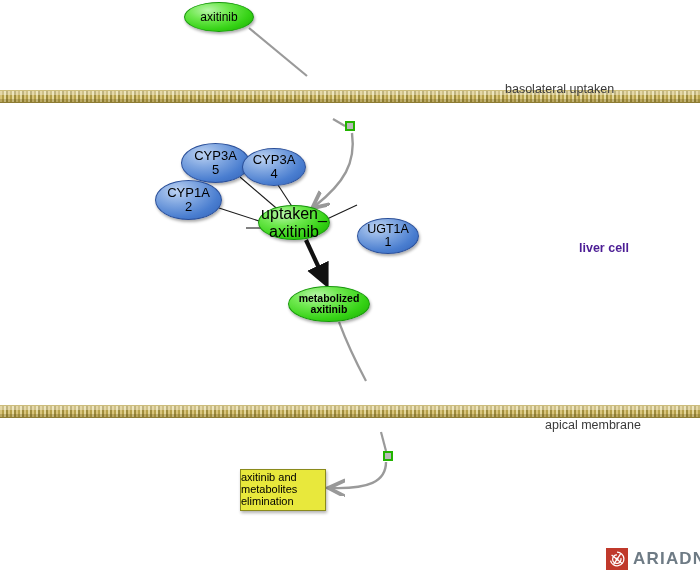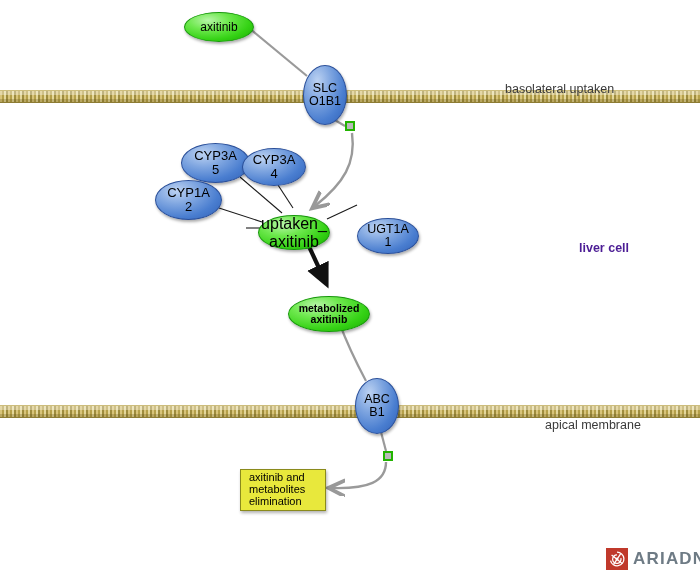--- a/index.html
+++ b/index.html
@@ -105,31 +105,30 @@
     font-size: 13px;
   }
 
   .ellipse-green {
     border-radius: 50%;
     background:
       radial-gradient(ellipse at 34% 26%, #b7f5a8 0%, #6ee84e 32%, #35d215 66%, #17a800 100%);
     border: 1px solid #16970a;
     box-shadow: 1px 2px 3px rgba(0,0,0,0.33);
     font-size: 12px;
-    margin-top: 10px;
   }
 
   .rect-yellow {
     background: #e8e83c;
     border: 1px solid #8a8a1c;
     box-shadow: 1px 2px 3px rgba(0,0,0,0.3);
     font-size: 11px;
     text-align: left;
     justify-content: flex-start;
-    padding: 5px 8px;
+    padding: 5px 0;
   }
   .rect-yellow .node-text { text-align: left; }
 
   
   #node-axitinib      { left: 184px; top: 2px;   width: 70px;  height: 30px; }
   #node-slco1b1       { left: 303px; top: 65px;  width: 44px;  height: 60px; font-size: 12.5px; }
   #node-cyp3a5        { left: 181px; top: 143px; width: 69px;  height: 40px; }
   #node-cyp3a4        { left: 242px; top: 148px; width: 64px;  height: 38px; }
   #node-cyp1a2        { left: 155px; top: 180px; width: 67px;  height: 40px; }
   #node-cyp2c19       { left: 186px; top: 203px; width: 62px;  height: 38px; font-size: 11.5px; }
@@ -208,24 +207,20 @@
 
   <div class="membrane" id="membrane-apical"></div>
   <div class="membrane-label" id="label-apical">apical membrane</div>
 
   <div id="liver-cell-label">liver cell</div>
 
   <div class="node ellipse-green" id="node-axitinib">
     <span class="node-text">axitinib</span>
   </div>
 
-  <div class="node ellipse-blue" id="node-slco1b1">
-    <span class="node-text">SLC
-O1B1</span>
-  </div>
 
   <div class="node ellipse-blue" id="node-cyp3a5">
     <span class="node-text">CYP3A
 5</span>
   </div>
 
   <div class="node ellipse-blue" id="node-cyp3a4">
     <span class="node-text">CYP3A
 4</span>
   </div>
@@ -244,24 +239,20 @@
   <div class="node ellipse-green" id="node-uptaken">
     <span class="node-text">uptaken_
 axitinib</span>
   </div>
 
   <div class="node ellipse-green" id="node-metabolized">
     <span class="node-text">metabolized
 axitinib</span>
   </div>
 
-  <div class="node ellipse-blue" id="node-abcb1">
-    <span class="node-text">ABC
-B1</span>
-  </div>
 
   <div class="node rect-yellow" id="node-elimination">
     <span class="node-text">axitinib and
 metabolites
 elimination</span>
   </div>
 
   <div class="port-square" id="port-slco1b1"></div>
   <div class="port-square" id="port-abcb1"></div>
 

